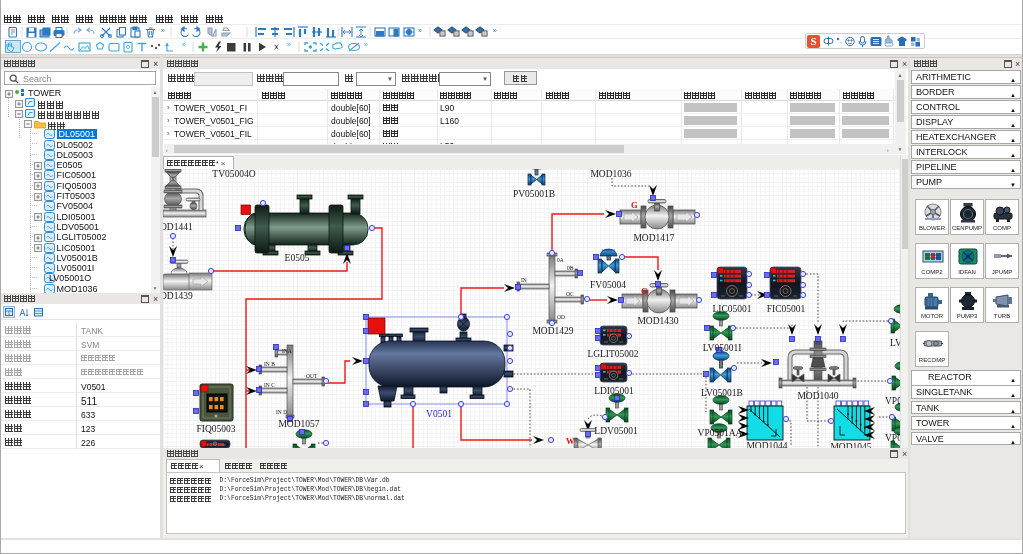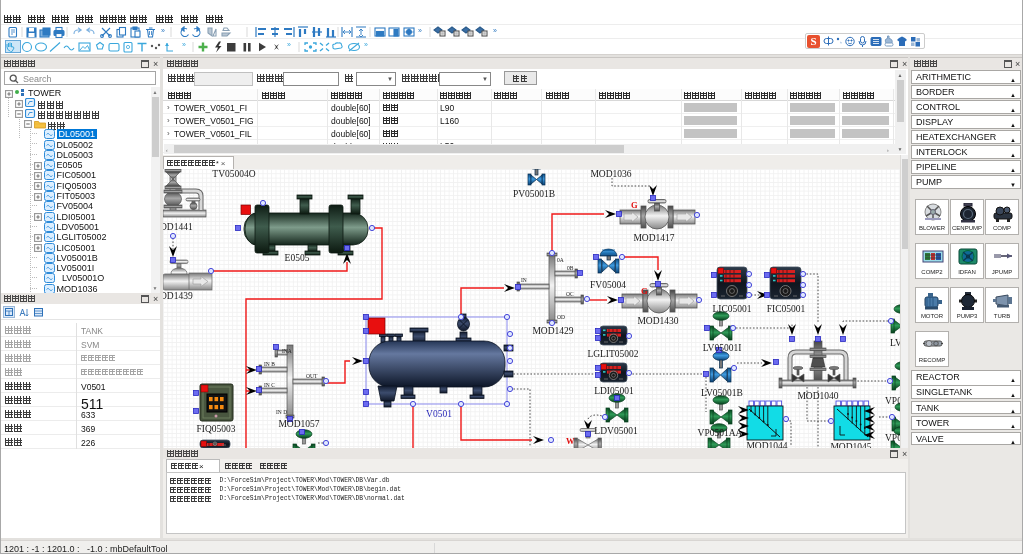--- a/index.html
+++ b/index.html
@@ -453,21 +453,21 @@
 <div class="abs" style="left:56.5px;top:165.8px;height:10px;line-height:10px">LV05001B</div>
 <svg class="abs" style="left:43.5px;top:176.1px" width="11" height="10">
           <rect x="0.5" y="0.5" width="10" height="9" rx="2" fill="#ddefff" stroke="#2d8bd8" stroke-width="1"></rect>
           <path d="M2.5 5.5 q1.5 -2.5 3 0 t3 0" stroke="#2d8bd8" fill="none" stroke-width="0.8"></path>
         </svg>
 <div class="abs" style="left:56.5px;top:176.1px;height:10px;line-height:10px">LV05001I</div>
 <svg class="abs" style="left:43.5px;top:186.4px" width="11" height="10">
           <rect x="0.5" y="0.5" width="10" height="9" rx="2" fill="#ddefff" stroke="#2d8bd8" stroke-width="1"></rect>
           <path d="M2.5 5.5 q1.5 -2.5 3 0 t3 0" stroke="#2d8bd8" fill="none" stroke-width="0.8"></path>
         </svg>
-<div class="abs" style="left:62px;top:186.4px;height:10px;line-height:10px">LV05001O</div>
+<div class="abs" style="left:49px;top:186.4px;height:10px;line-height:10px">LV05001O</div>
 <svg class="abs" style="left:43.5px;top:196.7px" width="11" height="10">
           <rect x="0.5" y="0.5" width="10" height="9" rx="2" fill="#ddefff" stroke="#2d8bd8" stroke-width="1"></rect>
           <path d="M2.5 5.5 q1.5 -2.5 3 0 t3 0" stroke="#2d8bd8" fill="none" stroke-width="0.8"></path>
         </svg>
 <div class="abs" style="left:56.5px;top:196.7px;height:10px;line-height:10px">MOD1036</div>
 </div>
 <div class="abs" style="left:151px;top:29px;width:9px;height:207px;background:#f2f2f2">
 <div class="abs" style="left:1.5px;top:2px;font-size:5px;color:#777">▲</div>
 <div class="abs" style="left:1px;top:10px;width:7px;height:60px;background:#cdcdcd"></div>
 <div class="abs" style="left:1.5px;top:198px;font-size:5px;color:#777">▼</div>
@@ -557,38 +557,38 @@
 <div class="abs" style="left:76px;top:0;width:1px;height:14px;background:#e0e0e0"></div>
 <div class="abs" style="left:81px;top:2.5px;font-size:8.5px;color:#111">V0501</div>
 </div>
 <div class="abs" style="left:0;top:100px;width:160px;height:14px;border-bottom:1px solid #ececec">
 <div class="abs fx" style="left:5px;top:0;height:14px;color:#222">
           <i class="c"></i>
           <i class="c"></i>
           <i class="c"></i>
         </div>
 <div class="abs" style="left:76px;top:0;width:1px;height:14px;background:#e0e0e0"></div>
-<div class="abs" style="left:81px;top:2.5px;font-size:14px;color:#111">511</div>
+<div class="abs" style="left:81px;top:2.5px;font-size:10px;color:#111">511</div>
 </div>
 <div class="abs" style="left:0;top:114px;width:160px;height:14px;border-bottom:1px solid #ececec">
 <div class="abs fx" style="left:5px;top:0;height:14px;color:#222">
           <i class="c"></i>
           <i class="c"></i>
           <i class="c"></i>
         </div>
 <div class="abs" style="left:76px;top:0;width:1px;height:14px;background:#e0e0e0"></div>
 <div class="abs" style="left:81px;top:2.5px;font-size:8.5px;color:#111">633</div>
 </div>
 <div class="abs" style="left:0;top:128px;width:160px;height:14px;border-bottom:1px solid #ececec">
 <div class="abs fx" style="left:5px;top:0;height:14px;color:#222">
           <i class="c"></i>
           <i class="c"></i>
         </div>
 <div class="abs" style="left:76px;top:0;width:1px;height:14px;background:#e0e0e0"></div>
-<div class="abs" style="left:81px;top:2.5px;font-size:8.5px;color:#111">369</div>
+<div class="abs" style="left:81px;top:2.5px;font-size:8.5px;color:#111">123</div>
 </div>
 <div class="abs" style="left:0;top:142px;width:160px;height:14px;border-bottom:1px solid #ececec">
 <div class="abs fx" style="left:5px;top:0;height:14px;color:#222">
           <i class="c"></i>
           <i class="c"></i>
         </div>
 <div class="abs" style="left:76px;top:0;width:1px;height:14px;background:#e0e0e0"></div>
 <div class="abs" style="left:81px;top:2.5px;font-size:8.5px;color:#111">226</div>
 </div>
 </div>
@@ -1520,25 +1520,21 @@
 <svg class="abs" style="left:6px;top:3px" width="22" height="20" viewBox="0 0 22 20">
           <g transform="translate(0,3)">
             <rect x="2" y="3" width="18" height="5" rx="2" fill="#9aa2ac" stroke="#555"></rect>
             <circle cx="7" cy="5.5" r="3" fill="#b8bec6" stroke="#666"></circle>
             <circle cx="14" cy="5.5" r="2.3" fill="#8a929c" stroke="#555"></circle>
             <path d="M1 5.5h2M19 5.5h2" stroke="#444"></path>
           </g>
         </svg>
 <div class="abs" style="left:0;top:25px;width:32px;text-align:center;font-size:6px;color:#222">RECOMP</div>
       </div>
-<div class="abs" style="left:1px;top:311.5px;width:110px;height:19px;background:#fff;border:1px solid #a9a7a4;font-size:9px;color:#111;line-height:13px;padding-left:4px">REACTOR<span class="abs" style="right:4px;top:3px;font-size:6px">▲</span></div>
+<div class="abs" style="left:1px;top:311.5px;width:110px;height:19px;background:#fff;border:1px solid #a9a7a4;font-size:9px;color:#111;line-height:13px;padding-left:16px">REACTOR<span class="abs" style="right:4px;top:3px;font-size:6px">▲</span></div>
 <div class="abs" style="left:1px;top:327.1px;width:110px;height:13.5px;background:#fff;border:1px solid #a9a7a4;font-size:9px;color:#111;line-height:13px;padding-left:4px">SINGLETANK<span class="abs" style="right:4px;top:3px;font-size:6px">▲</span></div>
 <div class="abs" style="left:1px;top:342.7px;width:110px;height:13.5px;background:#fff;border:1px solid #a9a7a4;font-size:9px;color:#111;line-height:13px;padding-left:4px">TANK<span class="abs" style="right:4px;top:3px;font-size:6px">▲</span></div>
 <div class="abs" style="left:1px;top:358.3px;width:110px;height:13.5px;background:#fff;border:1px solid #a9a7a4;font-size:9px;color:#111;line-height:13px;padding-left:4px">TOWER<span class="abs" style="right:4px;top:3px;font-size:6px">▲</span></div>
 <div class="abs" style="left:1px;top:373.9px;width:110px;height:13.5px;background:#fff;border:1px solid #a9a7a4;font-size:9px;color:#111;line-height:13px;padding-left:4px">VALVE<span class="abs" style="right:4px;top:3px;font-size:6px">▲</span></div>
 </div>
-<div class="abs" style="left:0;top:540px;width:1023px;height:14px;background:#f0efed;border-top:1px solid #d8d5d2;font-size:9px;color:#222">
-<div class="abs" style="left:4px;top:2.5px">1201 : -1 : 1201.0 :&nbsp;&nbsp; -1.0 : mbDefaultTool</div>
-<div class="abs" style="left:434px;top:2px;width:1px;height:10px;background:#d8d8d8"></div>
-</div>
 <div class="abs" style="left:0;top:0;width:1px;height:554px;background:#a8a8a8"></div>
 <div class="abs" style="left:1022px;top:0;width:1px;height:554px;background:#a8a8a8"></div>
 <div class="abs" style="left:0;top:553px;width:1023px;height:1px;background:#a8a8a8"></div>
 </div>
 </body></html>

